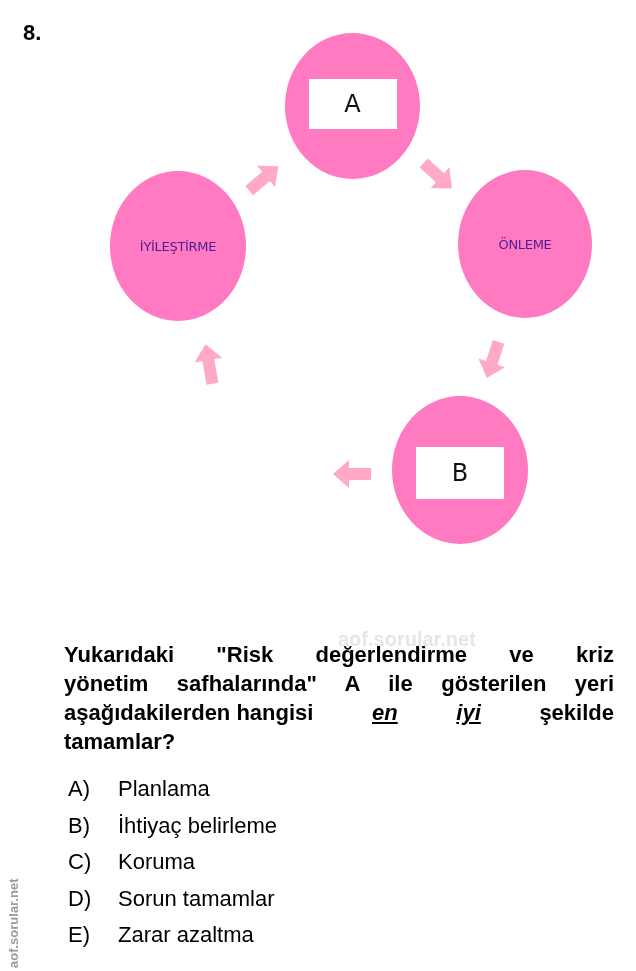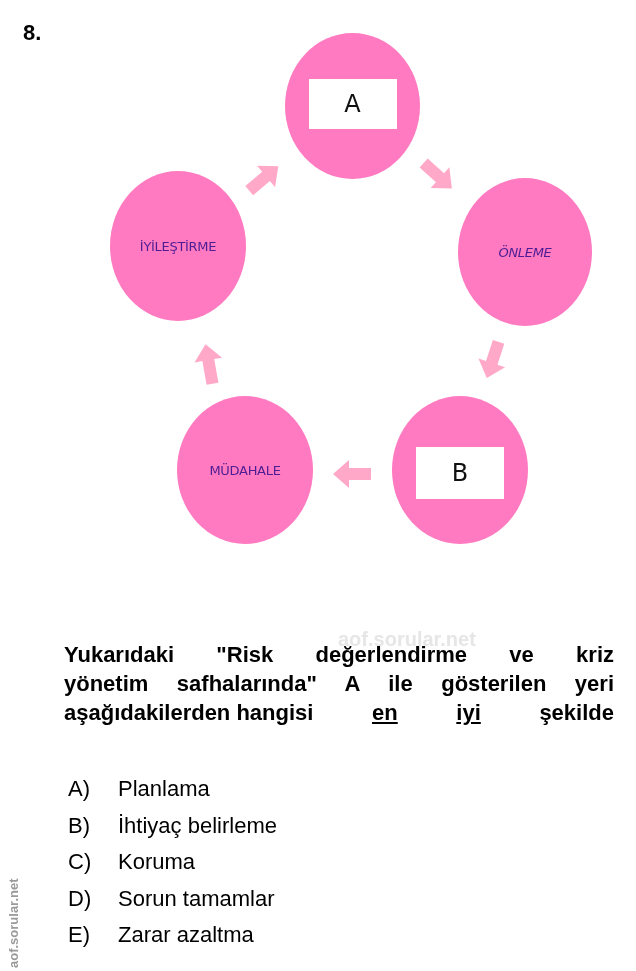--- a/index.html
+++ b/index.html
@@ -4,53 +4,50 @@
 <style>
   html, body { margin:0; padding:0; background:#ffffff; }
   body { width:636px; height:971px; position:relative; overflow:hidden; font-family:"Liberation Sans", sans-serif; color:#000; }
   .qnum { position:absolute; left:23px; top:20px; font-size:22px; font-weight:bold; }
   .diagram { position:absolute; left:0; top:0; width:636px; height:560px; }
   .circle { position:absolute; background:#ff7ac0; border-radius:50%; display:flex; align-items:center; justify-content:center; }
   .circle-label { font-family:"DejaVu Sans", sans-serif; font-size:13px; color:#4c1d95; letter-spacing:-0.3px; }
   .box { background:#fff; display:flex; align-items:center; justify-content:center; font-family:"DejaVu Sans", sans-serif; font-size:24px; color:#111; }
   .arrow { position:absolute; }
   .question { position:absolute; left:64px; top:640px; width:550px; font-size:22px; font-weight:bold; line-height:29px; text-align:justify; text-align-last:left; }
-  .ul { text-decoration:underline; }
+  .ul { text-decoration:underline;font-style:italic; }
   .watermark-mid { position:absolute; left:338px; top:628px; font-size:20px; font-weight:bold; color:#e6e6e6; }
   .options { position:absolute; left:68px; top:776px; font-size:22px; }
   .opt { height:36.5px; display:flex; }
   .opt-letter { width:50px; }
   .side-wm { position:absolute; left:-6px; top:880px; transform:rotate(-90deg); transform-origin:left top; font-size:13px; font-weight:bold; color:#9a9a9a; left:6px; top:968px; white-space:nowrap; }
 </style>
 </head>
 <body>
 
 <div class="qnum">8.</div>
 
 <div class="diagram">
 
   <div class="circle" style="left:285px; top:33px; width:135px; height:146px;">
     <div class="box" style="width:88px; height:50px; margin-top:-5px;">
       <span>A</span>
     </div>
   </div>
 
-  <div class="circle" style="left:458px; top:178px; width:134px; height:148px;font-style:italic;">
+  <div class="circle" style="left:458px; top:170px; width:134px; height:148px;">
     <span class="circle-label">ÖNLEME</span>
   </div>
 
   <div class="circle" style="left:392px; top:396px; width:136px; height:148px;">
     <div class="box" style="width:88px; height:52px; margin-top:5px;">
       <span>B</span>
     </div>
   </div>
 
-  <div class="circle" style="left:177px; top:396px; width:136px; height:148px;">
-    <span class="circle-label">MÜDAHALE</span>
-  </div>
 
   <div class="circle" style="left:110px; top:171px; width:136px; height:150px;">
     <span class="circle-label">İYİLEŞTİRME</span>
   </div>
 
   <svg class="arrow" style="left:414px; top:152px;" width="46" height="46" viewBox="-23 -23 46 46">
     <polygon transform="rotate(42)" points="-18,-6 4,-6 4,-14 20,0 4,14 4,6 -18,6" fill="#ffa8c8"></polygon>
   </svg>
   <svg class="arrow" style="left:470px; top:336px;" width="46" height="46" viewBox="-23 -23 46 46">
     <polygon transform="rotate(108)" points="-18,-6 4,-6 4,-14 20,0 4,14 4,6 -18,6" fill="#ffa8c8"></polygon>
@@ -70,20 +67,21 @@
 
 <div class="question">
   <div style="text-align:justify; text-align-last:justify;">Yukarıdaki "Risk değerlendirme ve kriz</div>
   <div style="text-align:justify; text-align-last:justify;">yönetim safhalarında" A ile gösterilen yeri</div>
   <div style="display:flex; justify-content:space-between;">
     <span style="word-spacing:0;">aşağıdakilerden hangisi</span>
     <span class="ul">en</span>
     <span class="ul">iyi</span>
     <span>şekilde</span>
   </div>
+  <div>tamamlar?</div>
 </div>
 
 <div class="options">
   <div class="opt">
     <span class="opt-letter">A)</span>
     <span>Planlama</span>
   </div>
   <div class="opt">
     <span class="opt-letter">B)</span>
     <span>İhtiyaç belirleme</span>

